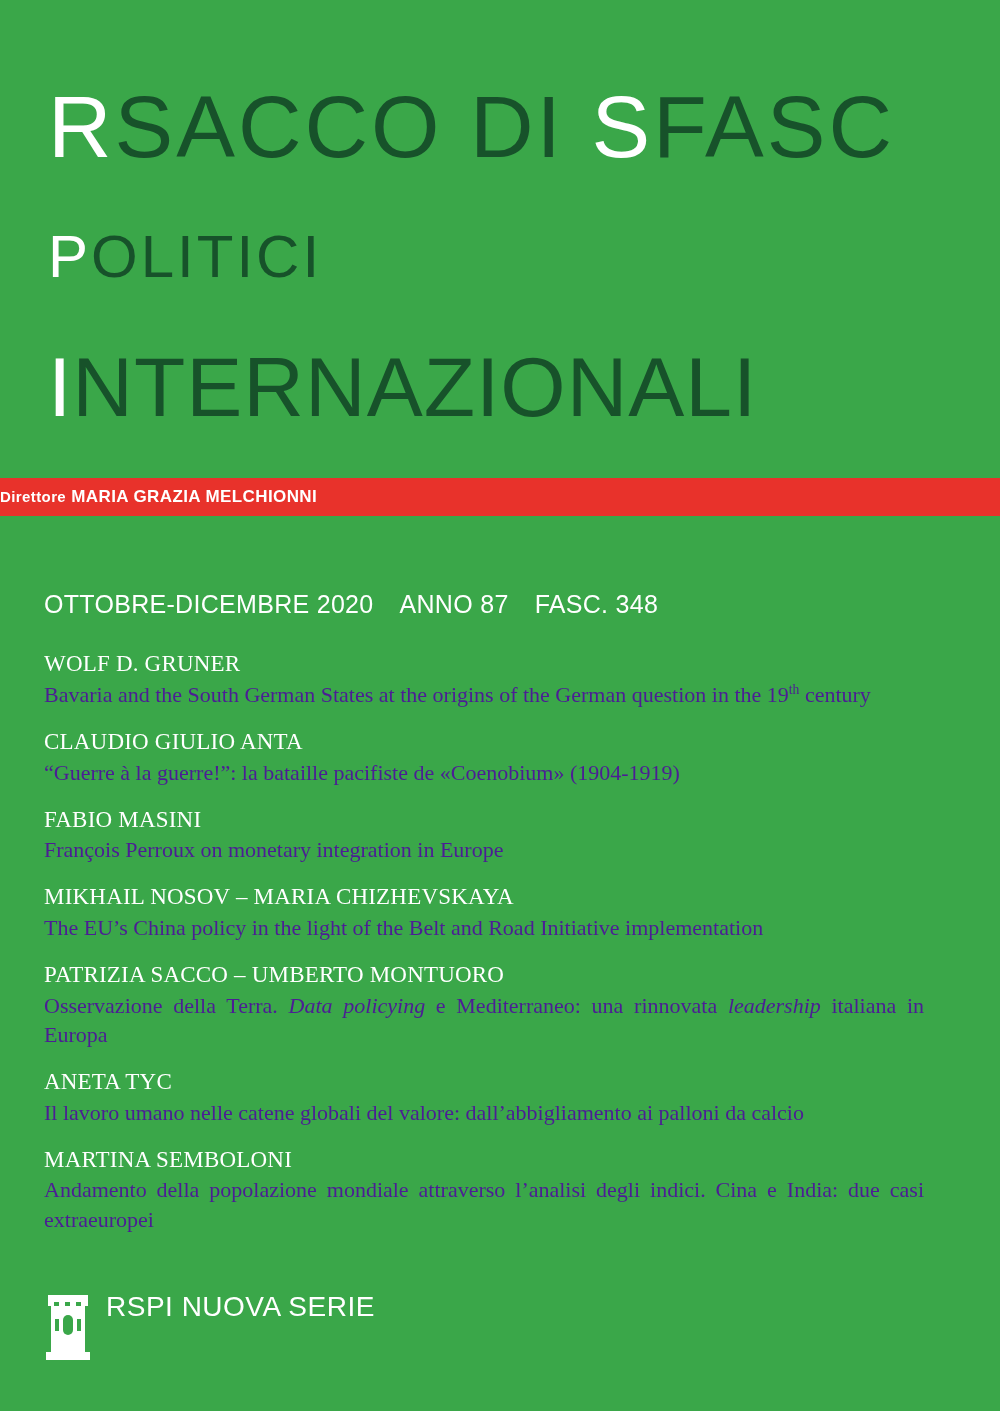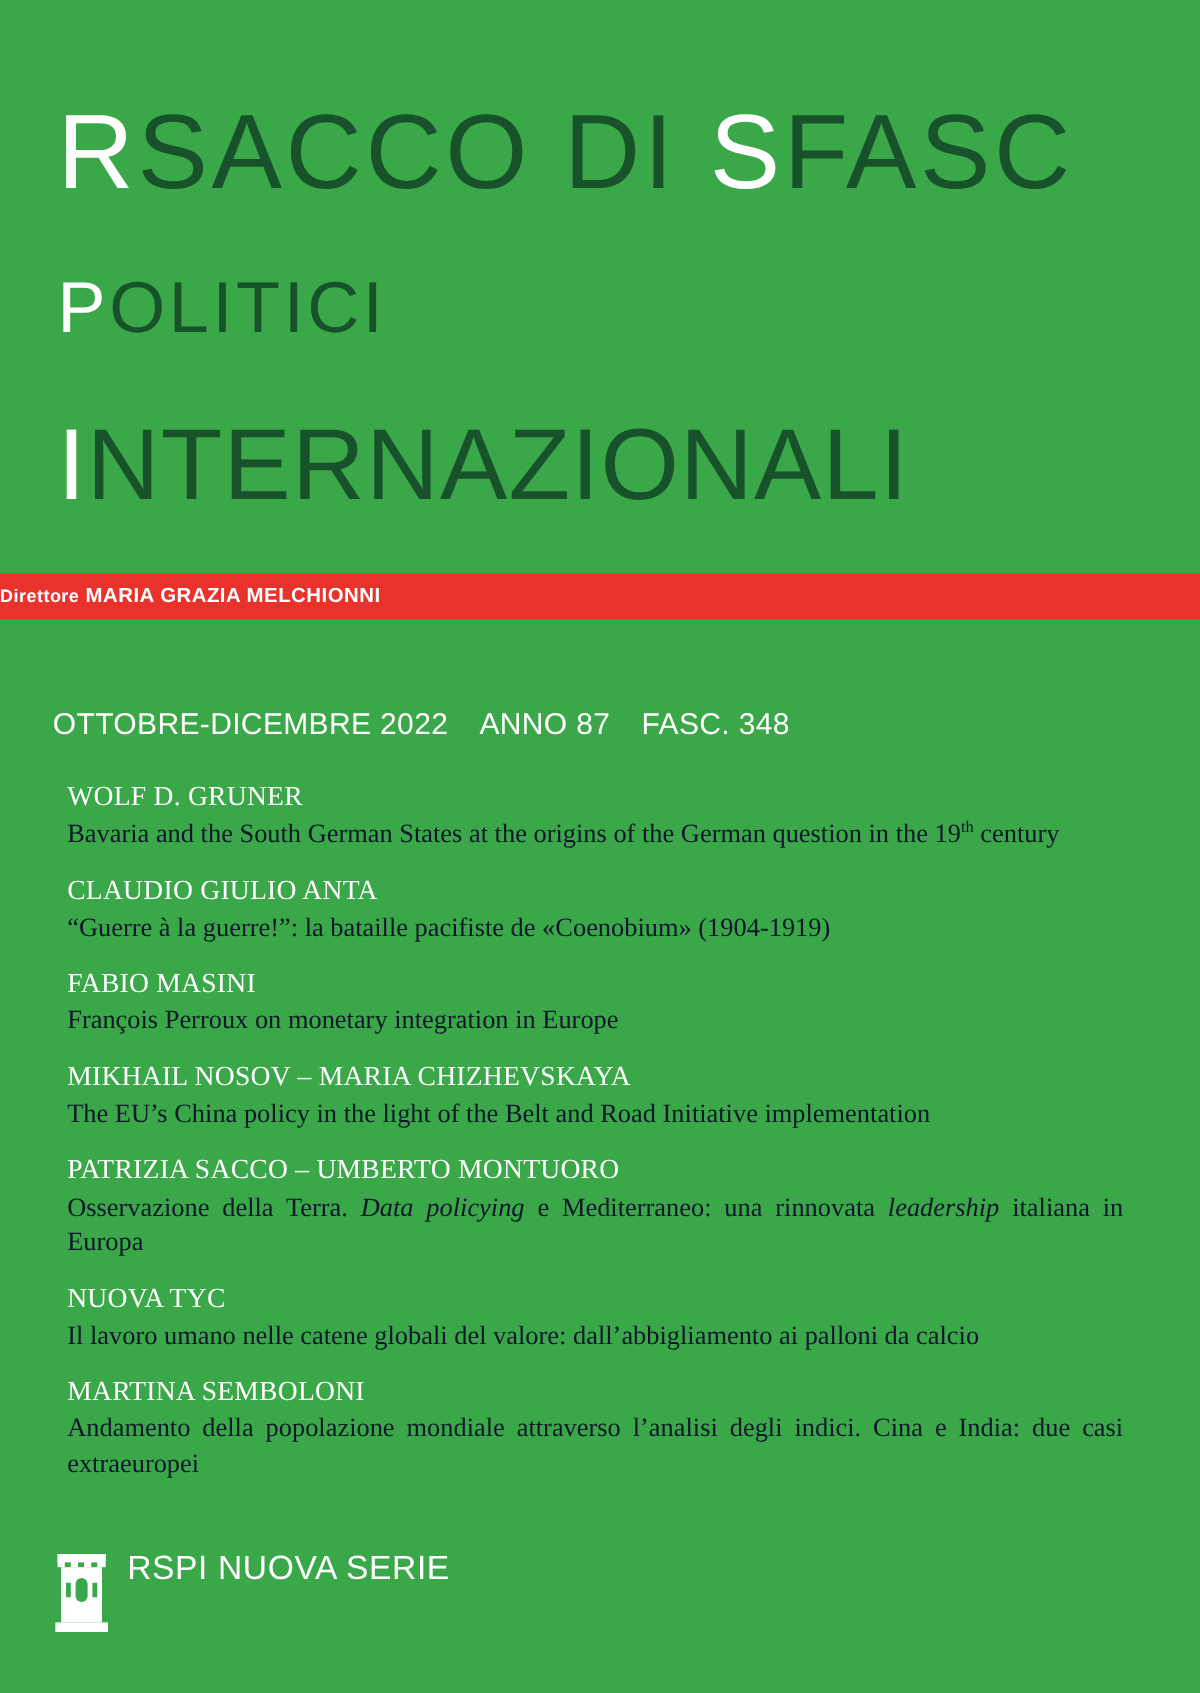--- a/index.html
+++ b/index.html
@@ -79,38 +79,38 @@
     color: #ffffff;
     letter-spacing: 0.3px;
     white-space: nowrap;
   }
   .issue-line span { margin-right: 26px; }
   .issue-line span:last-child { margin-right: 0; text-align: center; }
 
   
   .toc {
     position: absolute;
-    left: 56px;
+    left: 44px;
     top: 650px;
     width: 880px;
   }
   .toc-entry {
     margin-bottom: 19px;
   }
   .toc-author {
     font-family: "Liberation Serif", serif;
     font-size: 23px;
     color: #ffffff;
     letter-spacing: 0.2px;
     line-height: 1.25;
   }
   .toc-title {
     font-family: "Liberation Serif", serif;
     font-size: 22px;
-    color: #0f172a;
+    color: #4c1d95;
     line-height: 1.32;
     text-align: justify;
     margin-top: 1px;
   }
   .toc-title i { font-style: italic; }
   sup { font-size: 0.62em; vertical-align: super; }
 
   
   .footer {
     position: absolute;
@@ -141,21 +141,21 @@
     <div class="masthead-line l1"><span class="cap">R</span><span>SACCO DI </span><span class="cap">S</span><span>FASC</span></div>
     <div class="masthead-line l2"><span class="cap">P</span><span>OLITICI</span></div>
     <div class="masthead-line l3"><span class="cap">I</span><span>NTERNAZIONALI</span></div>
   </div>
 
   <div class="director-band">
     <div class="director-text"><span class="label">Direttore</span>&nbsp;<span>MARIA GRAZIA MELCHIONNI</span></div>
   </div>
 
   <div class="issue-line">
-    <span>OTTOBRE-DICEMBRE 2022</span><span>ANNO 87</span><span>FASC. 348</span>
+    <span>OTTOBRE-DICEMBRE 2020</span><span>ANNO 87</span><span>FASC. 348</span>
   </div>
 
   <div class="toc">
 
     <div class="toc-entry">
       <div class="toc-author">WOLF D. GRUNER</div>
       <div class="toc-title">Bavaria and the South German States at the origins of the German question in the 19<sup>th</sup> century</div>
     </div>
 
     <div class="toc-entry">
@@ -172,21 +172,21 @@
       <div class="toc-author">MIKHAIL NOSOV – MARIA CHIZHEVSKAYA</div>
       <div class="toc-title">The EU’s China policy in the light of the Belt and Road Initiative implementation</div>
     </div>
 
     <div class="toc-entry">
       <div class="toc-author">PATRIZIA SACCO – UMBERTO MONTUORO</div>
       <div class="toc-title">Osservazione della Terra. <i>Data policying</i> e Mediterraneo: una rinnovata <i>leadership</i> italiana in Europa</div>
     </div>
 
     <div class="toc-entry">
-      <div class="toc-author">NUOVA TYC</div>
+      <div class="toc-author">ANETA TYC</div>
       <div class="toc-title">Il lavoro umano nelle catene globali del valore: dall’abbigliamento ai palloni da calcio</div>
     </div>
 
     <div class="toc-entry">
       <div class="toc-author">MARTINA SEMBOLONI</div>
       <div class="toc-title">Andamento della popolazione mondiale attraverso l’analisi degli indici. Cina e India: due casi extraeuropei</div>
     </div>
 
   </div>
 

